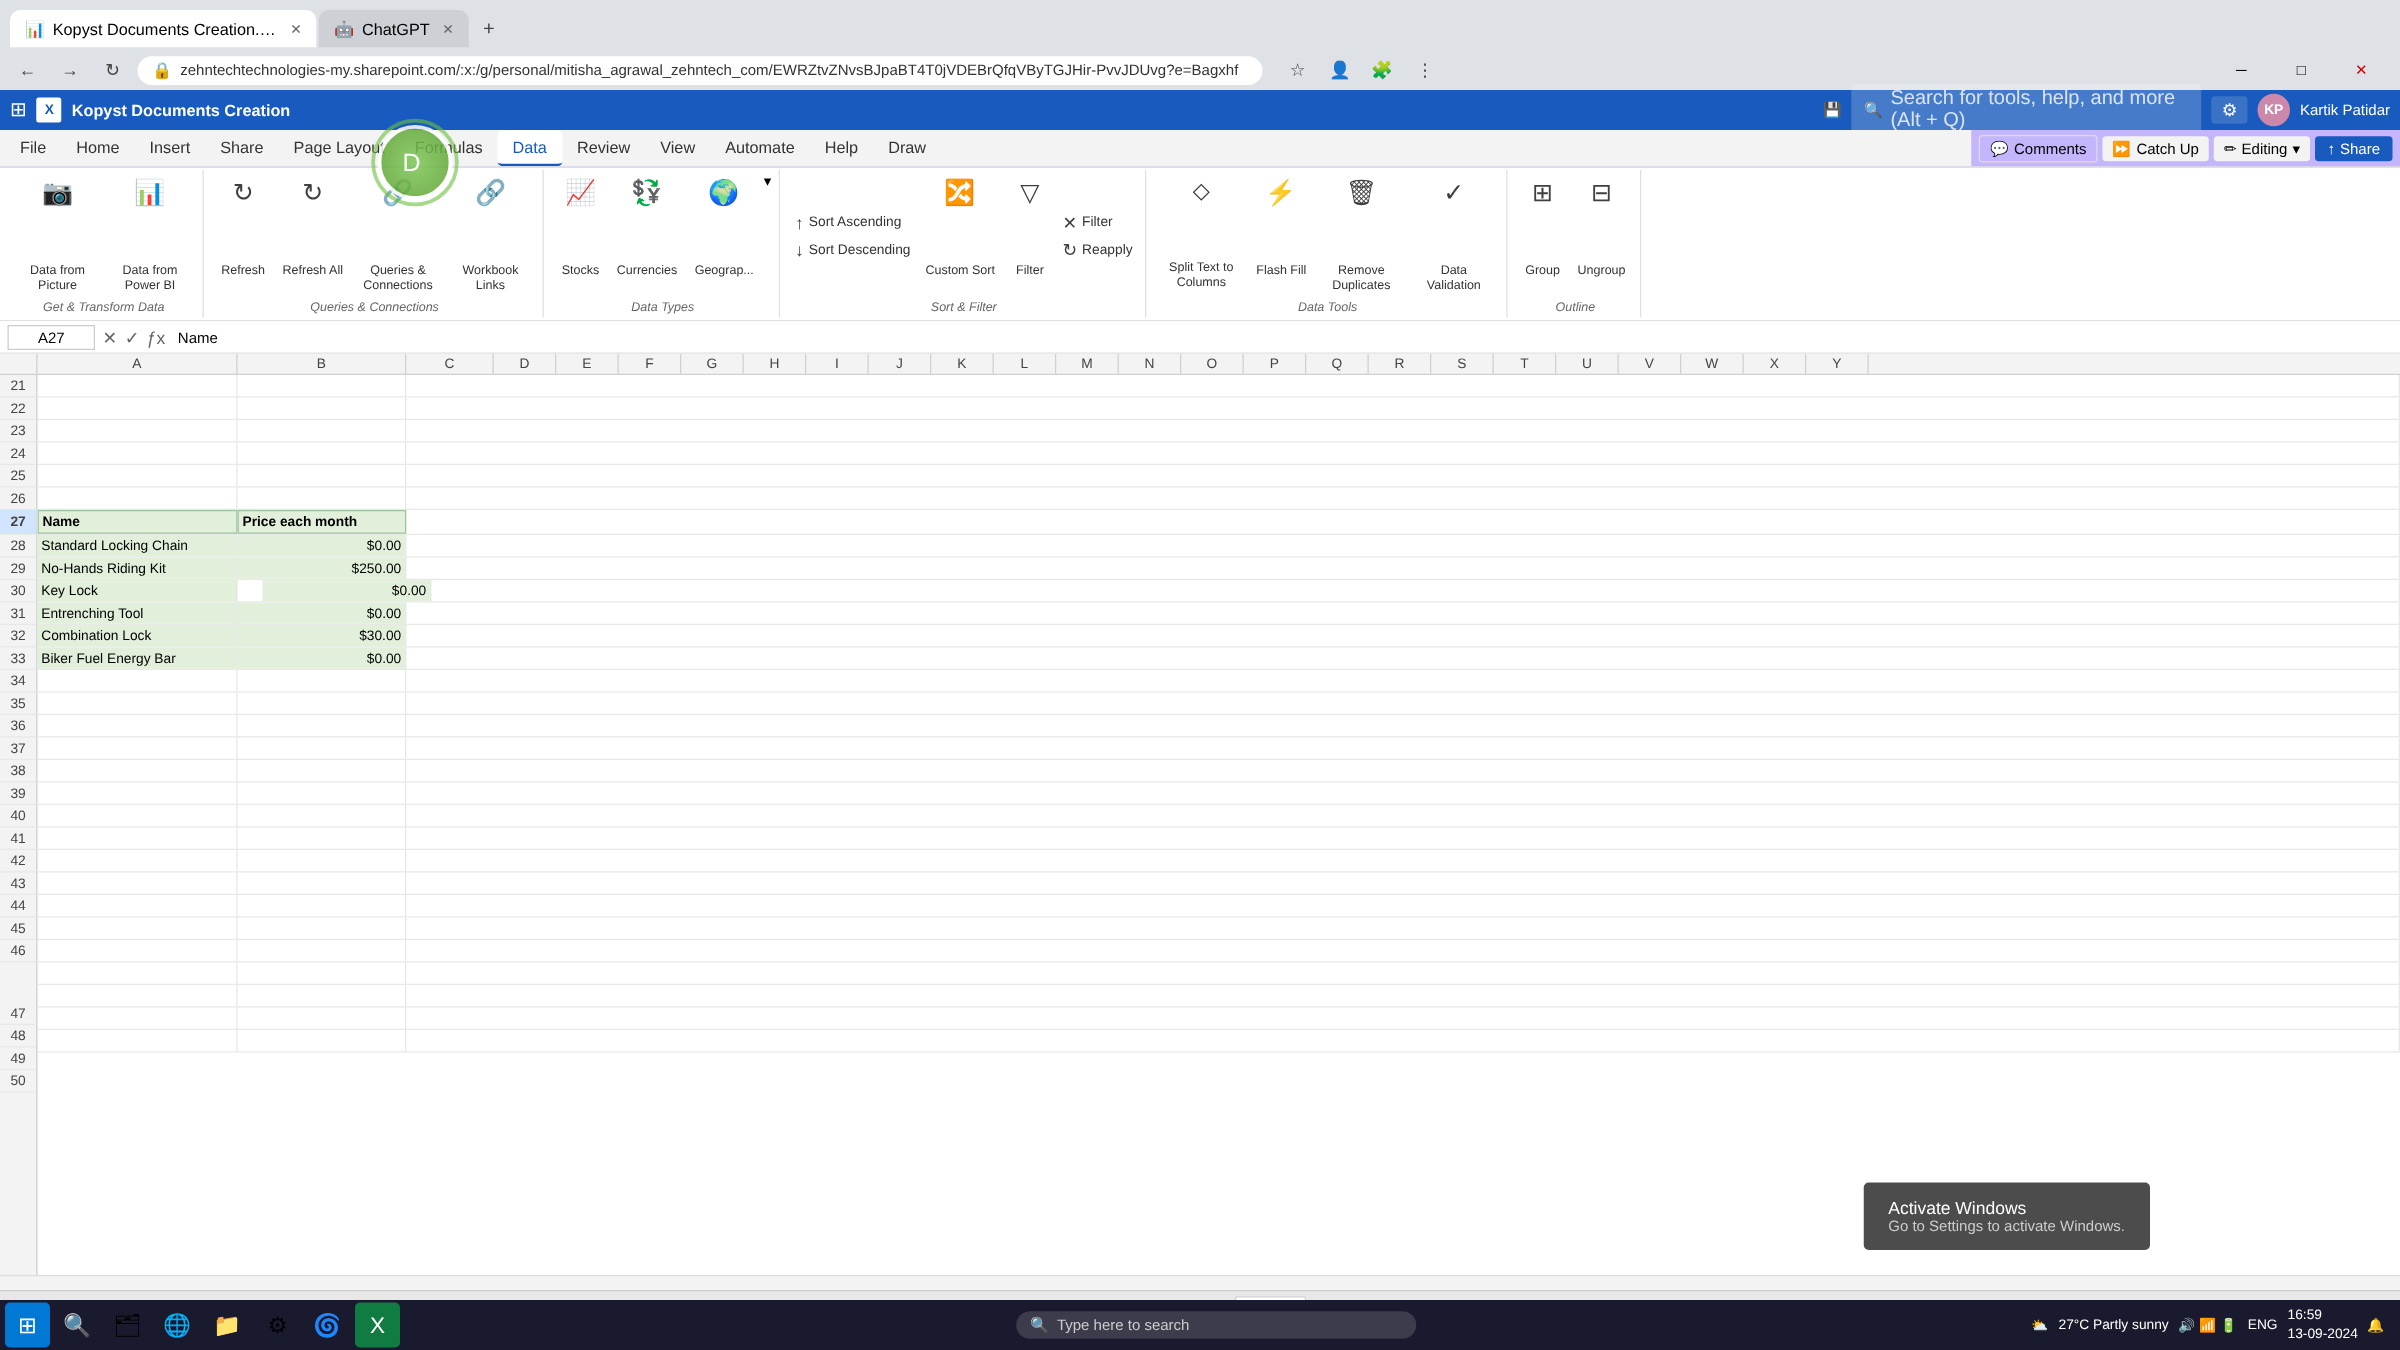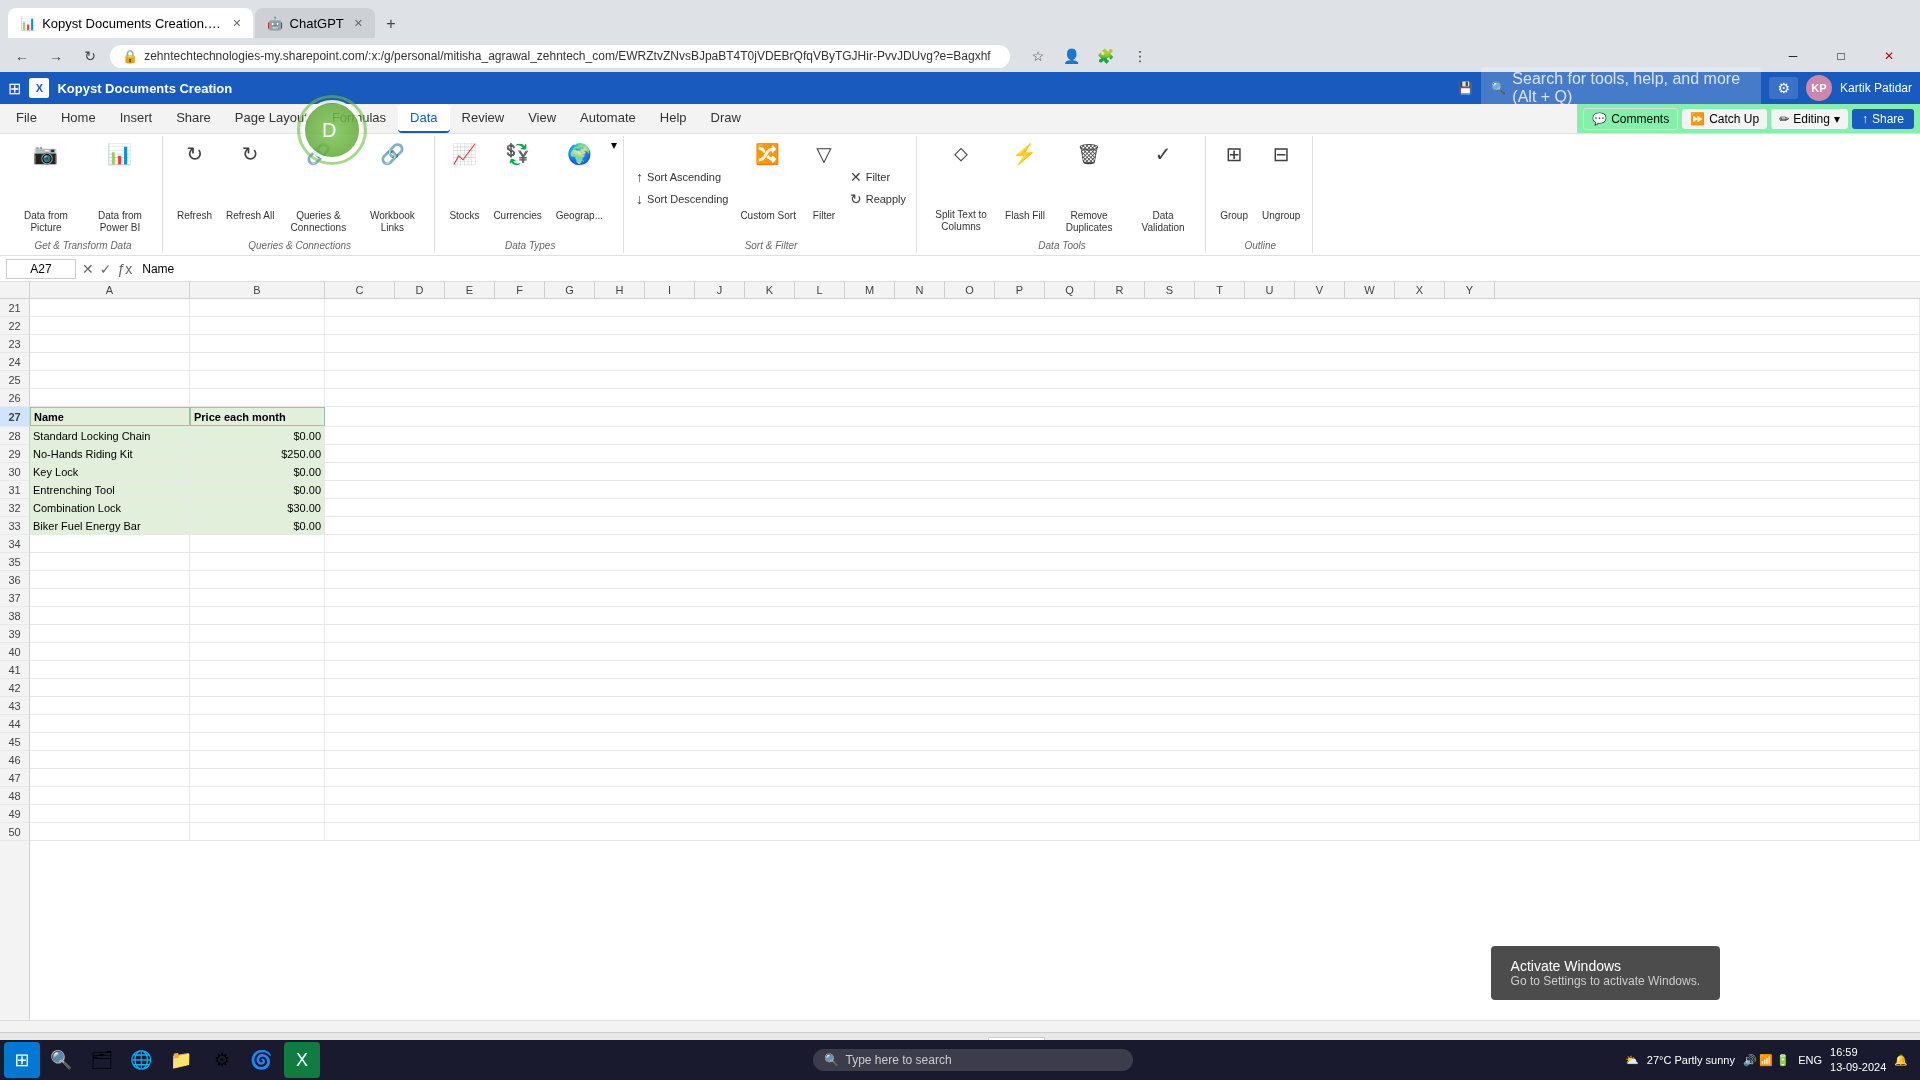--- a/index.html
+++ b/index.html
@@ -168,21 +168,21 @@
       <div style="display:flex;align-items:center;gap:4px;background:rgba(255,255,255,0.15);padding:3px 8px;border-radius:3px;cursor:pointer;">
         <span style="color:#fff;font-size:14px;">⚙</span>
       </div>
       <div class="avatar-circle">KP</div>
       <span style="color:#fff;font-size:12px;">Kartik Patidar</span>
     </div>
   </div>
 
   <div class="ribbon">
 
-    <div style="display:flex;align-items:center;border-bottom:1px solid #e0e0e0;background:#86efac;">
+    <div style="display:flex;align-items:center;border-bottom:1px solid #e0e0e0;background:#c4b5fd;">
       <div class="ribbon-tabs" style="flex:1;display:flex;border-bottom:none;">
         <div class="ribbon-tab">File</div>
         <div class="ribbon-tab">Home</div>
         <div class="ribbon-tab">Insert</div>
         <div class="ribbon-tab">Share</div>
         <div class="ribbon-tab">Page Layout</div>
         <div class="ribbon-tab">Formulas</div>
         <div class="ribbon-tab active active-data-tab">Data</div>
         <div class="ribbon-tab">Review</div>
         <div class="ribbon-tab">View</div>
@@ -406,21 +406,21 @@
         <div class="row-number" style="height:18px;">37</div>
         <div class="row-number" style="height:18px;">38</div>
         <div class="row-number" style="height:18px;">39</div>
         <div class="row-number" style="height:18px;">40</div>
         <div class="row-number" style="height:18px;">41</div>
         <div class="row-number" style="height:18px;">42</div>
         <div class="row-number" style="height:18px;">43</div>
         <div class="row-number" style="height:18px;">44</div>
         <div class="row-number" style="height:18px;">45</div>
         <div class="row-number" style="height:18px;">46</div>
-        <div class="row-number" style="height:18px;">47</div>
+        <div class="row-number" style="height:18px;margin-top:32px;">47</div>
         <div class="row-number" style="height:18px;">48</div>
         <div class="row-number" style="height:18px;">49</div>
         <div class="row-number" style="height:18px;">50</div>
       </div>
 
       <div class="grid-area">
 
         <div class="grid-row" style="height:18px;">
             <div class="grid-cell" style="width:160px;"></div>
             <div class="grid-cell" style="width:135px;"></div>
@@ -463,21 +463,21 @@
           <div class="grid-cell green-bg right" style="width:135px;">$0.00</div>
           <div class="grid-cell" style="flex:1;"></div>
         </div>
 
         <div class="grid-row" style="height:18px;">
           <div class="grid-cell green-bg" style="width:160px;">No-Hands Riding Kit</div>
           <div class="grid-cell green-bg right" style="width:135px;">$250.00</div>
           <div class="grid-cell" style="flex:1;"></div>
         </div>
 
-        <div class="grid-row" style="height:18px;">
+        <div class="grid-row" style="height:18px;gap:20px;">
           <div class="grid-cell green-bg" style="width:160px;">Key Lock</div>
           <div class="grid-cell green-bg right" style="width:135px;">$0.00</div>
           <div class="grid-cell" style="flex:1;"></div>
         </div>
 
         <div class="grid-row" style="height:18px;">
           <div class="grid-cell green-bg" style="width:160px;">Entrenching Tool</div>
           <div class="grid-cell green-bg right" style="width:135px;">$0.00</div>
           <div class="grid-cell" style="flex:1;"></div>
         </div>

